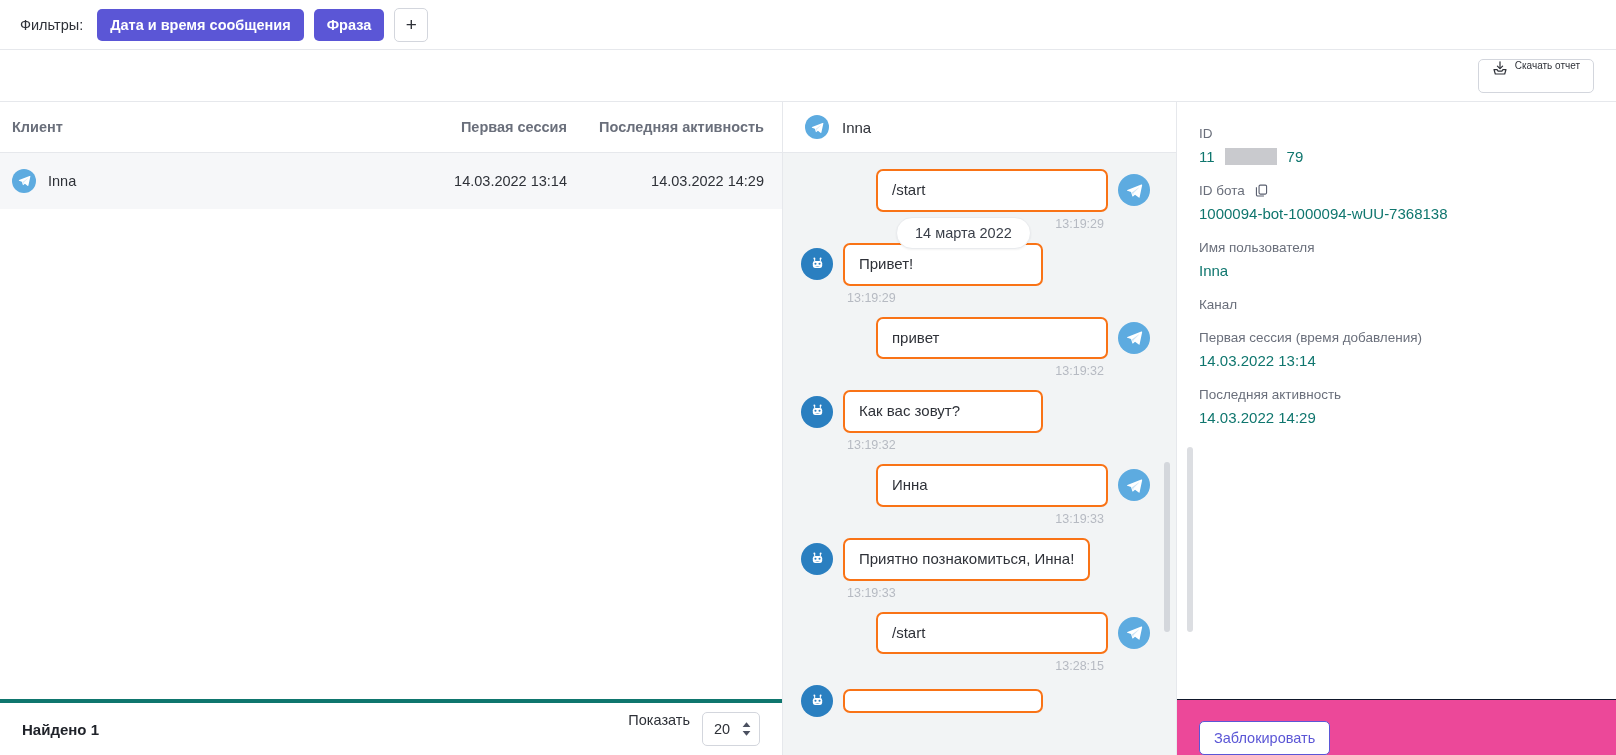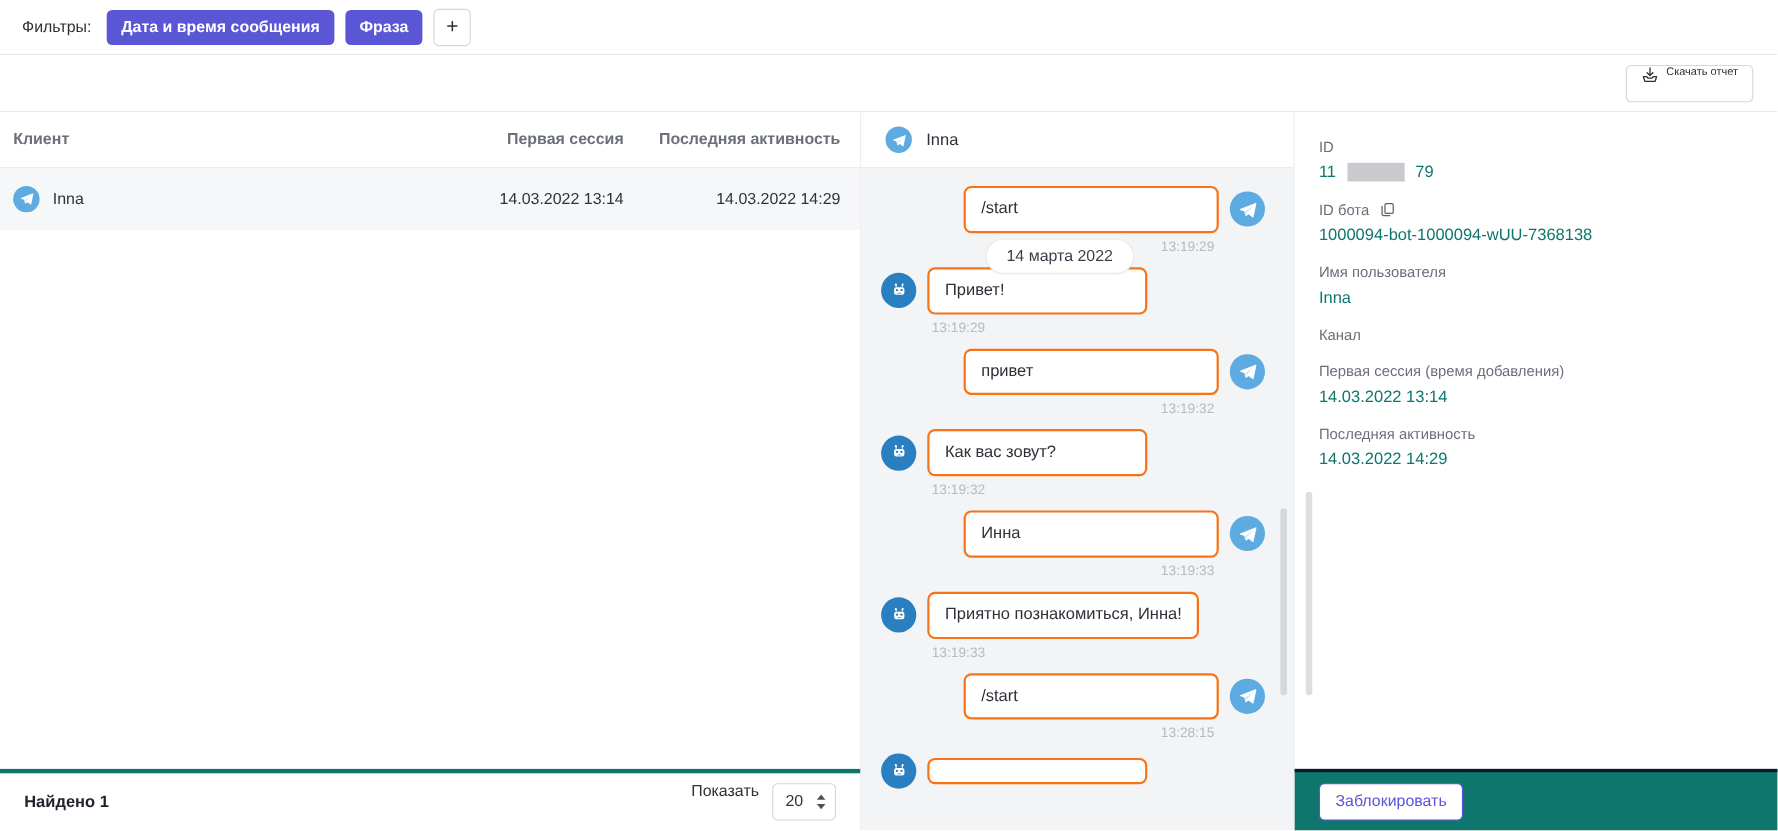--- a/index.html
+++ b/index.html
@@ -330,24 +330,24 @@
     background: #c9cace;
     vertical-align: -2px;
     margin: 0 1px;
   }
   .copy-icon { cursor: pointer; color: #5b6070; display: inline-flex; }
 
   .detail-foot {
     flex: 0 0 56px;
     height: 56px;
     display: flex;
-    align-items: center;
+    align-items: flex-end;
     padding-left: 22px;
-    background: #0f766e;
-    border-top: 3px solid #0f172a;
+    background: #ec4899;
+    border-top: 1px solid #0f172a;
   }
   .btn-outline-purple {
     height: 34px;
     border: 1px solid #5b56d6;
     border-radius: 5px;
     background: #ffffff;
     color: #5b56d6;
     font-size: 14.5px;
     padding: 0 14px;
     cursor: pointer;

